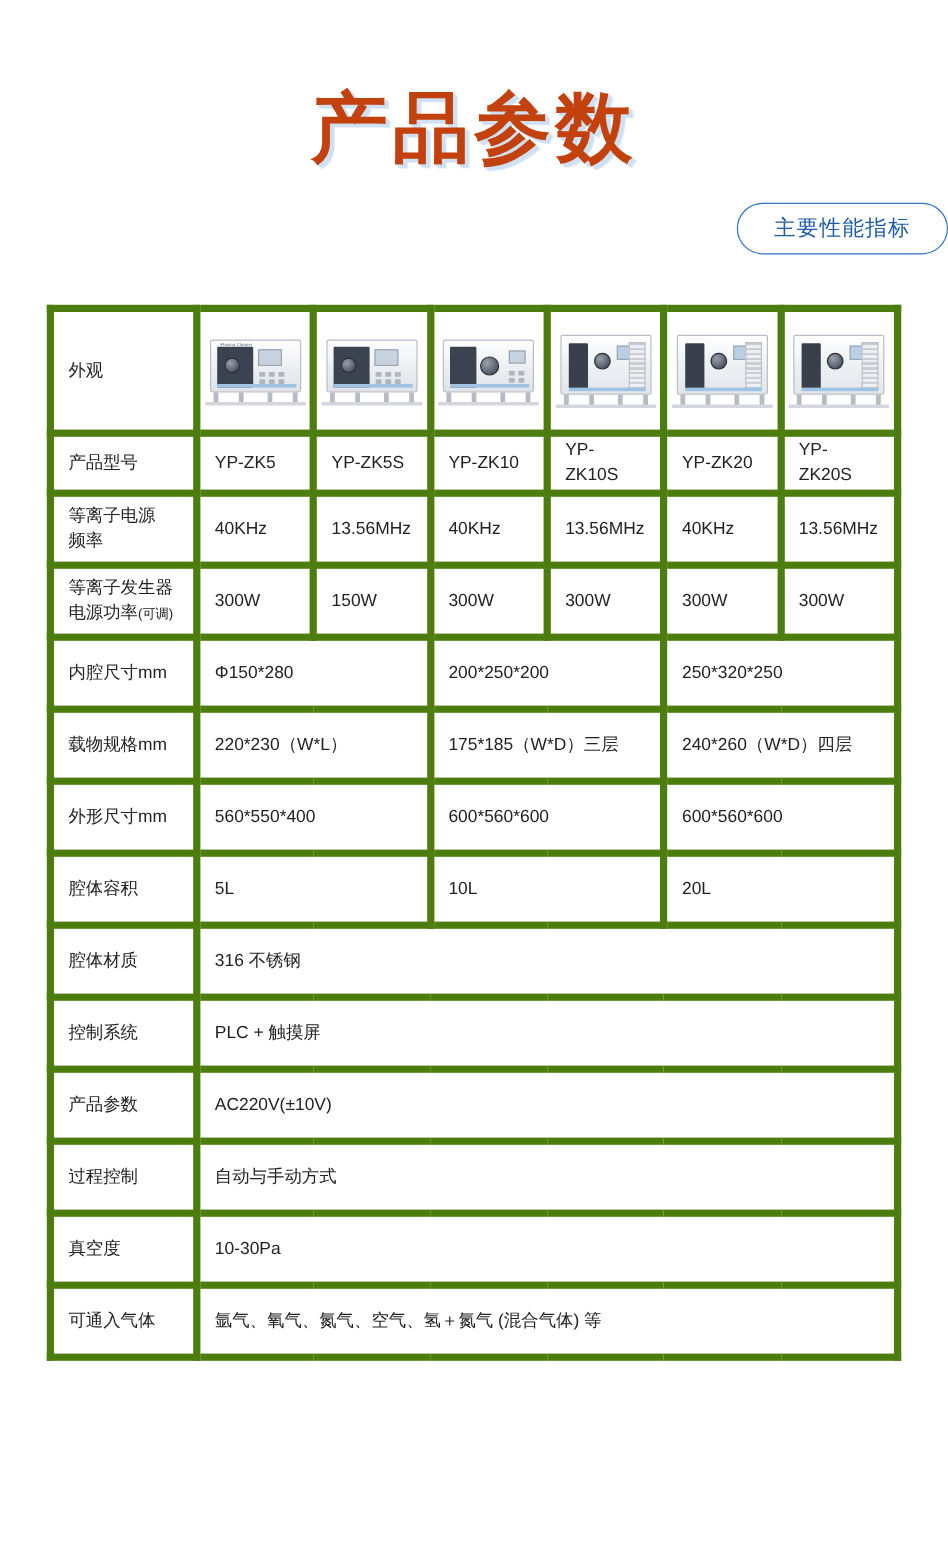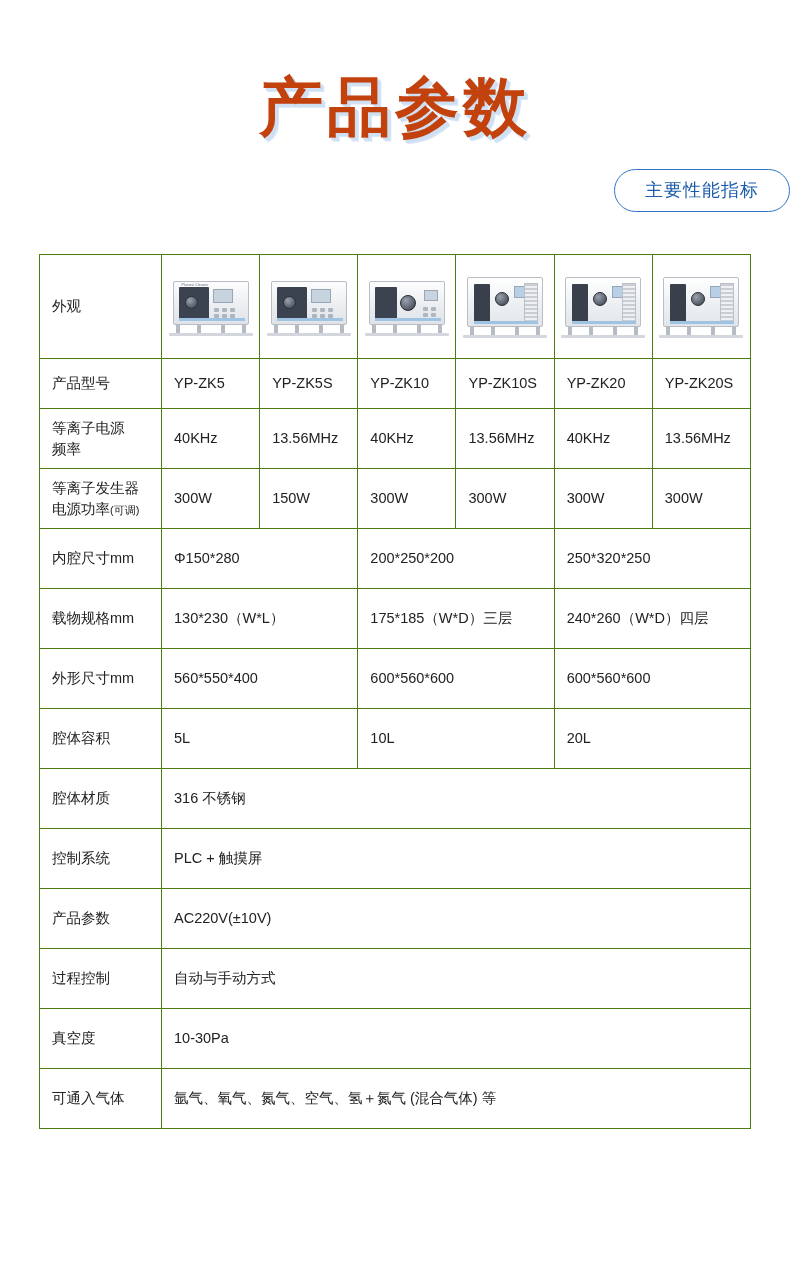--- a/index.html
+++ b/index.html
@@ -62,21 +62,21 @@
   .table-wrap {
     margin: 42px 39px 0 39px;
     width: 712px;
   }
   table.spec {
     border-collapse: collapse;
     width: 712px;
     table-layout: fixed;
   }
   table.spec td {
-    border: 1px solid #4d7c0f;
+    border: 6px solid #4d7c0f;
     padding: 0 12px;
     font-size: 14.5px;
     color: #222;
     vertical-align: middle;
     line-height: 1.45;
   }
   td.label {
     width: 122px;
     color: #222;
     font-size: 14.5px;
@@ -423,21 +423,21 @@
 
       <tr class="row-two">
         <td class="label">内腔尺寸mm</td>
         <td class="ctr" colspan="2">Φ150*280</td>
         <td class="ctr" colspan="2">200*250*200</td>
         <td class="ctr" colspan="2">250*320*250</td>
       </tr>
 
       <tr class="row-two">
         <td class="label">载物规格mm</td>
-        <td class="ctr" colspan="2">130*230（W*L）</td>
+        <td class="ctr" colspan="2">220*230（W*L）</td>
         <td class="ctr" colspan="2">175*185（W*D）三层</td>
         <td class="ctr" colspan="2">240*260（W*D）四层</td>
       </tr>
 
       <tr class="row-two">
         <td class="label">外形尺寸mm</td>
         <td class="ctr" colspan="2">560*550*400</td>
         <td class="ctr" colspan="2">600*560*600</td>
         <td class="ctr" colspan="2">600*560*600</td>
       </tr>

